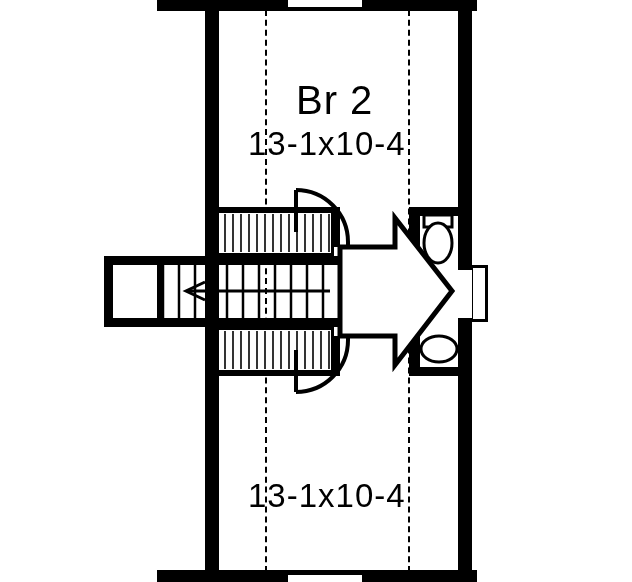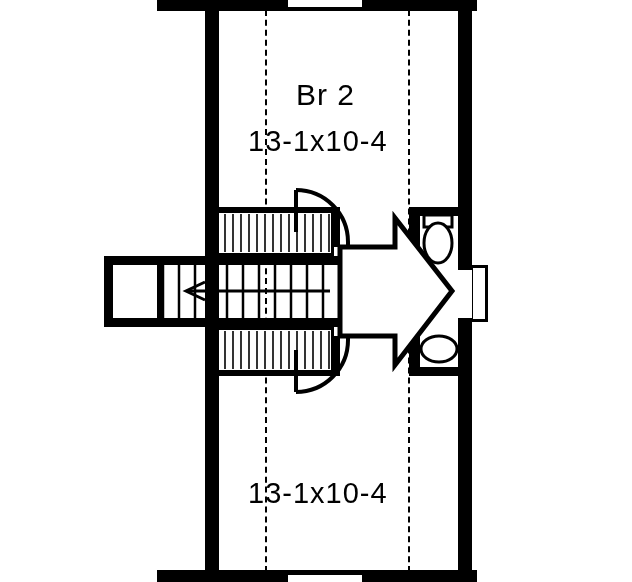--- a/index.html
+++ b/index.html
@@ -30,24 +30,24 @@
     border-left: 2px dashed #000000;
   }
   .label {
     position: absolute;
     color: #000000;
     white-space: nowrap;
     font-family: "Liberation Sans", sans-serif;
     letter-spacing: 1px;
   }
   .room-name {
-    font-size: 30px;
+    font-size: 40px;
   }
   .room-dims {
-    font-size: 29px;
+    font-size: 33px;
   }
   .dn-label {
     font-size: 23px;
   }
   .thin-box {
     position: absolute;
     border: 3px solid #000000;
     background: #ffffff;
     box-sizing: border-box;
   }

